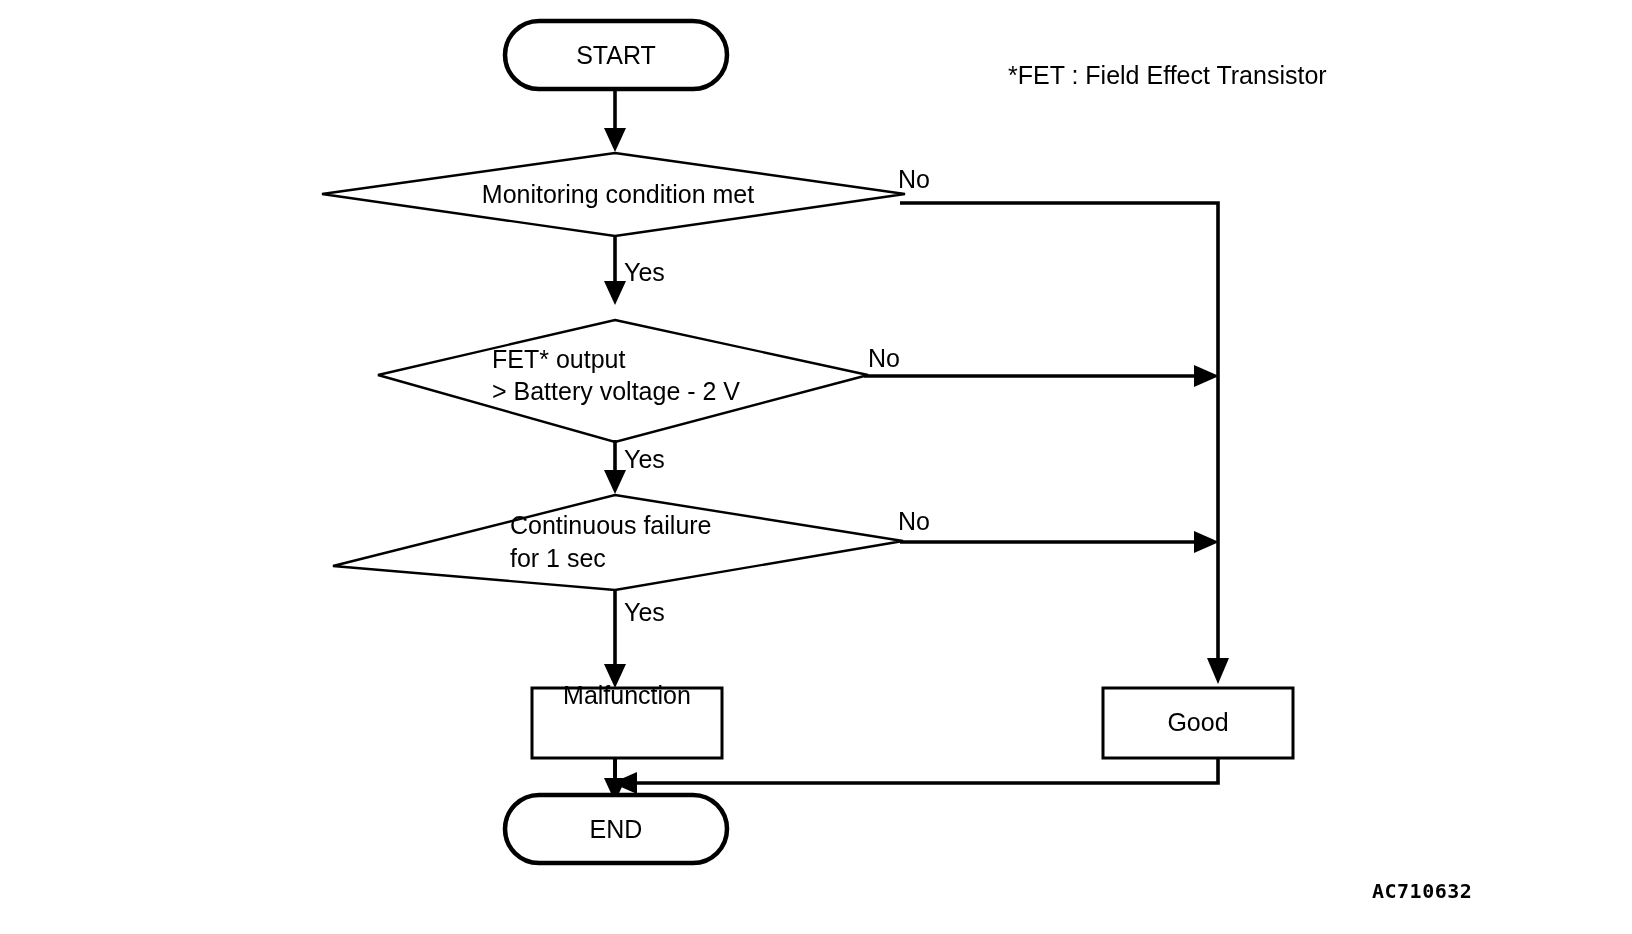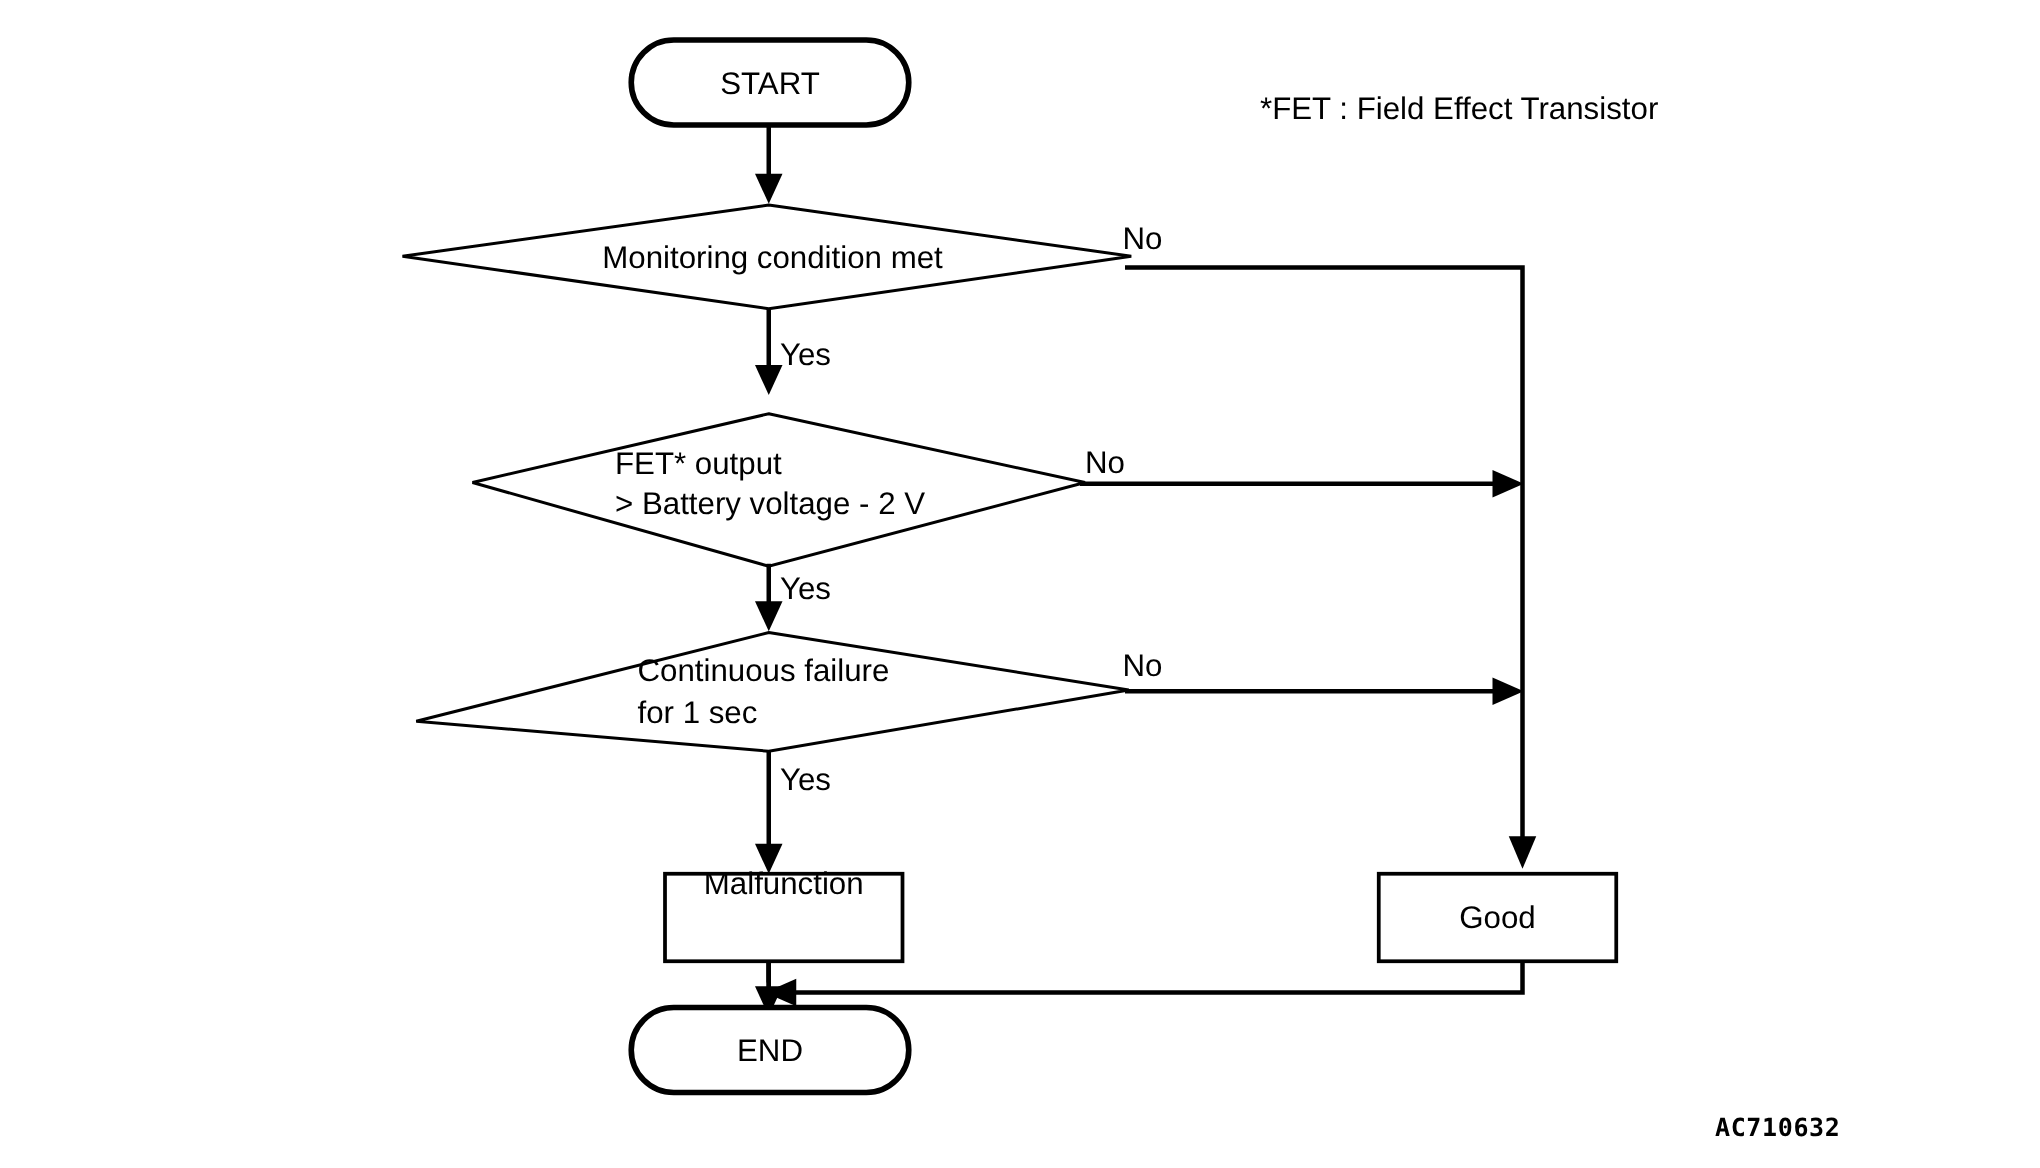--- a/index.html
+++ b/index.html
@@ -9,21 +9,21 @@
   }
   body {
     width: 1632px;
     height: 934px;
     position: relative;
     font-family: "Liberation Sans", sans-serif;
     overflow: hidden;
   }
   #flow-root {
     position: absolute;
-    top: 11px; left: 0;
+    top: 0; left: 0;
     width: 1632px;
     height: 752px;
     text-align: right;
   }
   svg.flow {
     display: block;
     width: 1632px;
     height: 934px;
   }
   .shape {

